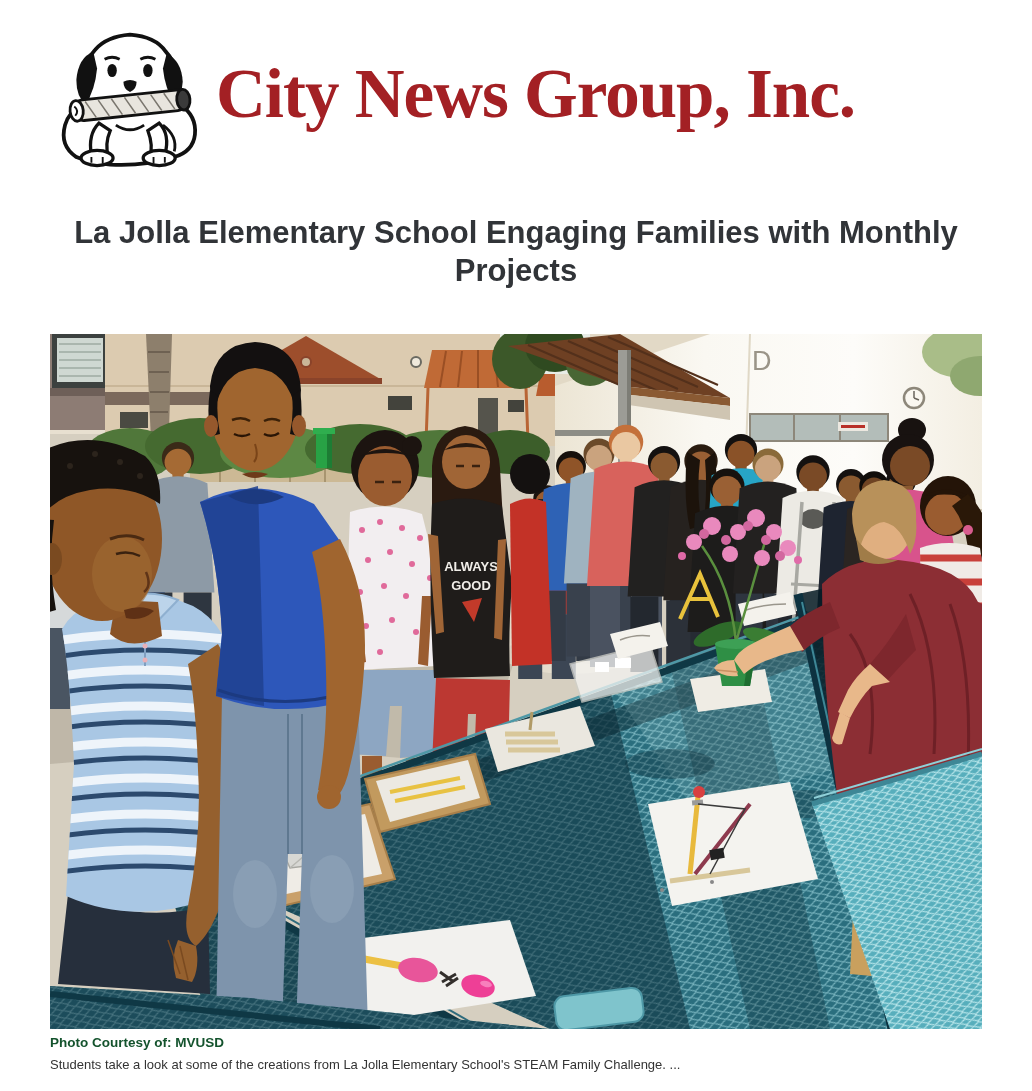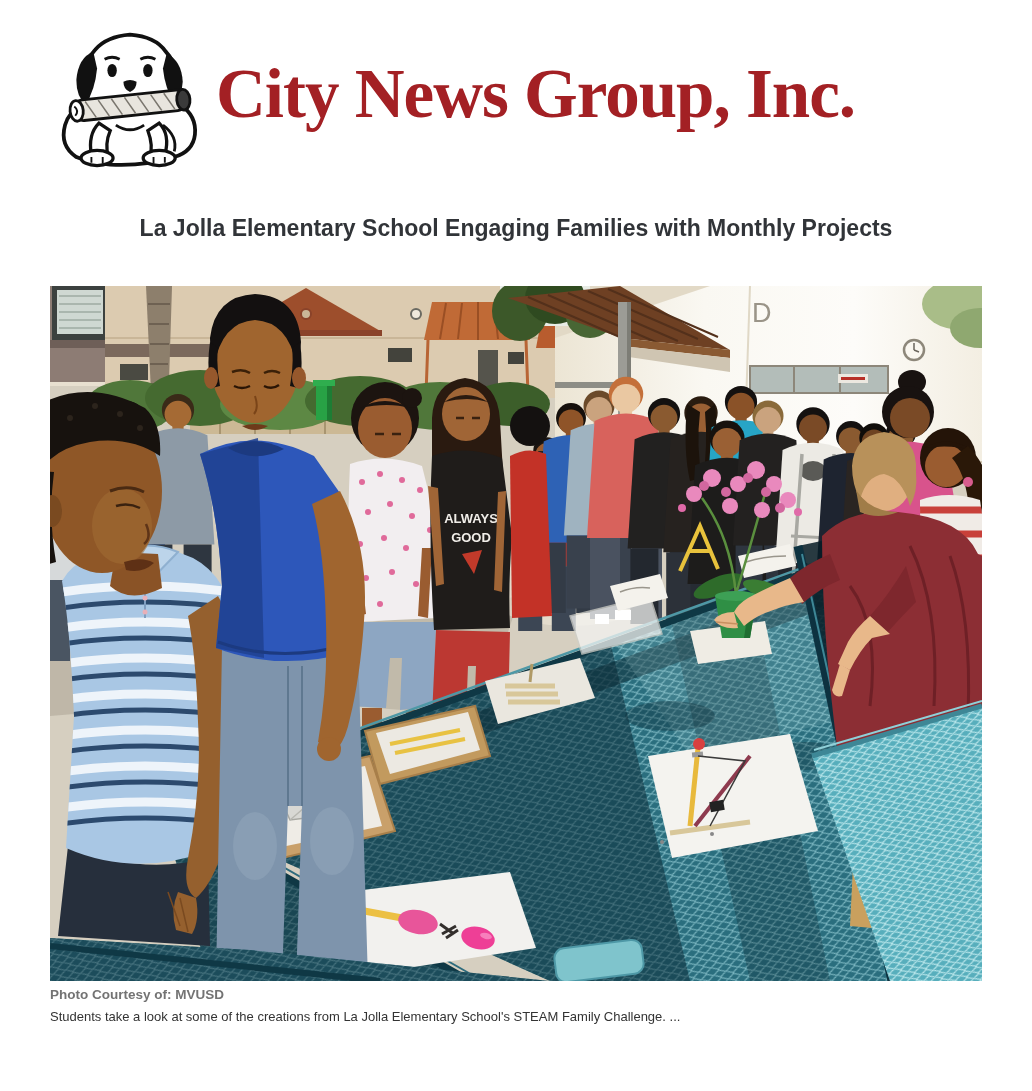--- a/index.html
+++ b/index.html
@@ -1,23 +1,23 @@
 <!DOCTYPE html>
 <html><head>
 <meta charset="utf-8">
 <style>
   html,body{margin:0;padding:0;background:#fff;}
   body{width:1032px;height:1091px;font-family:"Liberation Sans",sans-serif;color:#333;overflow:hidden;}
   .header{display:flex;align-items:center;padding:10px 0 0 50px;height:168px;}
   .logo-dog{width:160px;height:160px;flex:0 0 auto;}
   .logo-text{font-family:"Liberation Serif",serif;font-weight:700;font-size:69px;color:#a32024;margin-left:6px;letter-spacing:-1px;white-space:nowrap;}
-  h1.headline{margin:36px auto 0;width:950px;text-align:center;font-size:23px;line-height:1.22;color:#313438;font-weight:700;}
+  h1.headline{margin:36px auto 0;width:950px;text-align:center;font-size:31px;line-height:1.22;color:#313438;font-weight:700;}
   figure.photo{margin:44px 0 0 50px;width:932px;height:695px;padding:0;}
   figure.photo svg{display:block;}
-  .credit{margin:6px 0 0 50px;font-size:13.5px;font-weight:700;color:#737373;}
+  .credit{margin:6px 0 0 50px;font-size:13.5px;font-weight:700;color:#14532d;}
   .summary{margin:7px 0 0 50px;font-size:13px;color:#333;width:940px;}
 </style>
 </head>
 <body>
 
 <header class="header">
   <a class="logo-dog">
     <svg viewBox="0 0 170 170" width="160" height="160">
       <path d="M28 152 Q10 140 16 118 Q20 104 34 96 L40 88 Q28 60 48 38 Q60 24 85 22 Q112 24 123 40 Q140 58 130 88 L138 96 Q156 108 154 128 Q152 146 132 152 Q100 162 64 160 Q42 158 28 152 Z" fill="#fff" stroke="#111" stroke-width="4"></path>
       <path d="M46 40 Q30 46 28 70 Q28 88 38 96 Q48 80 50 58 Z" fill="#111"></path>

